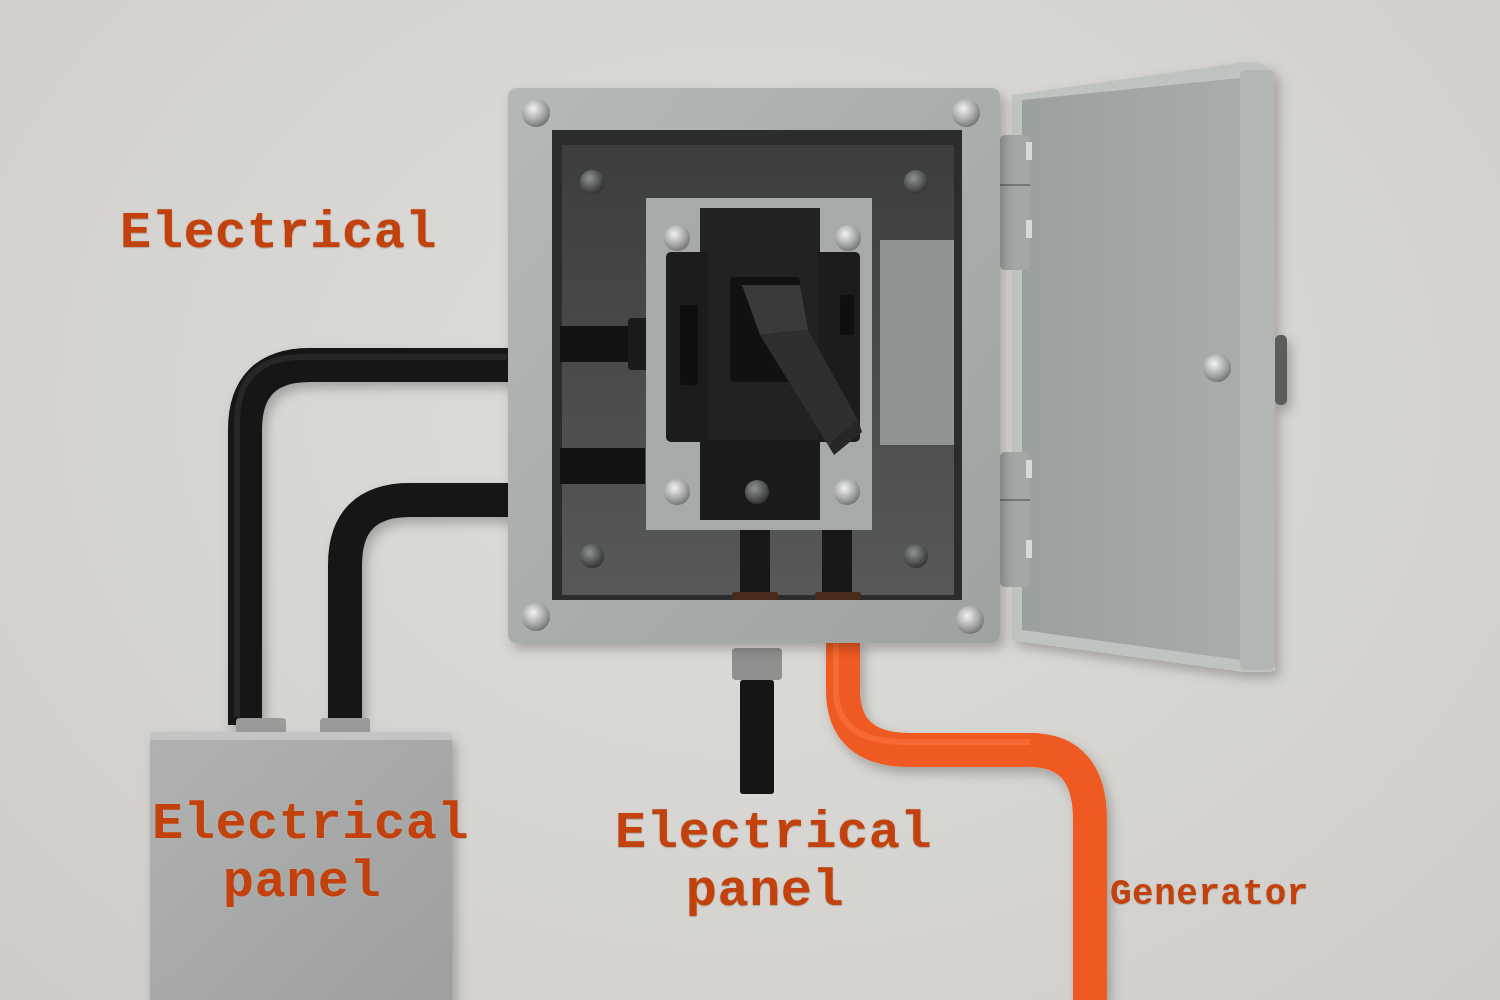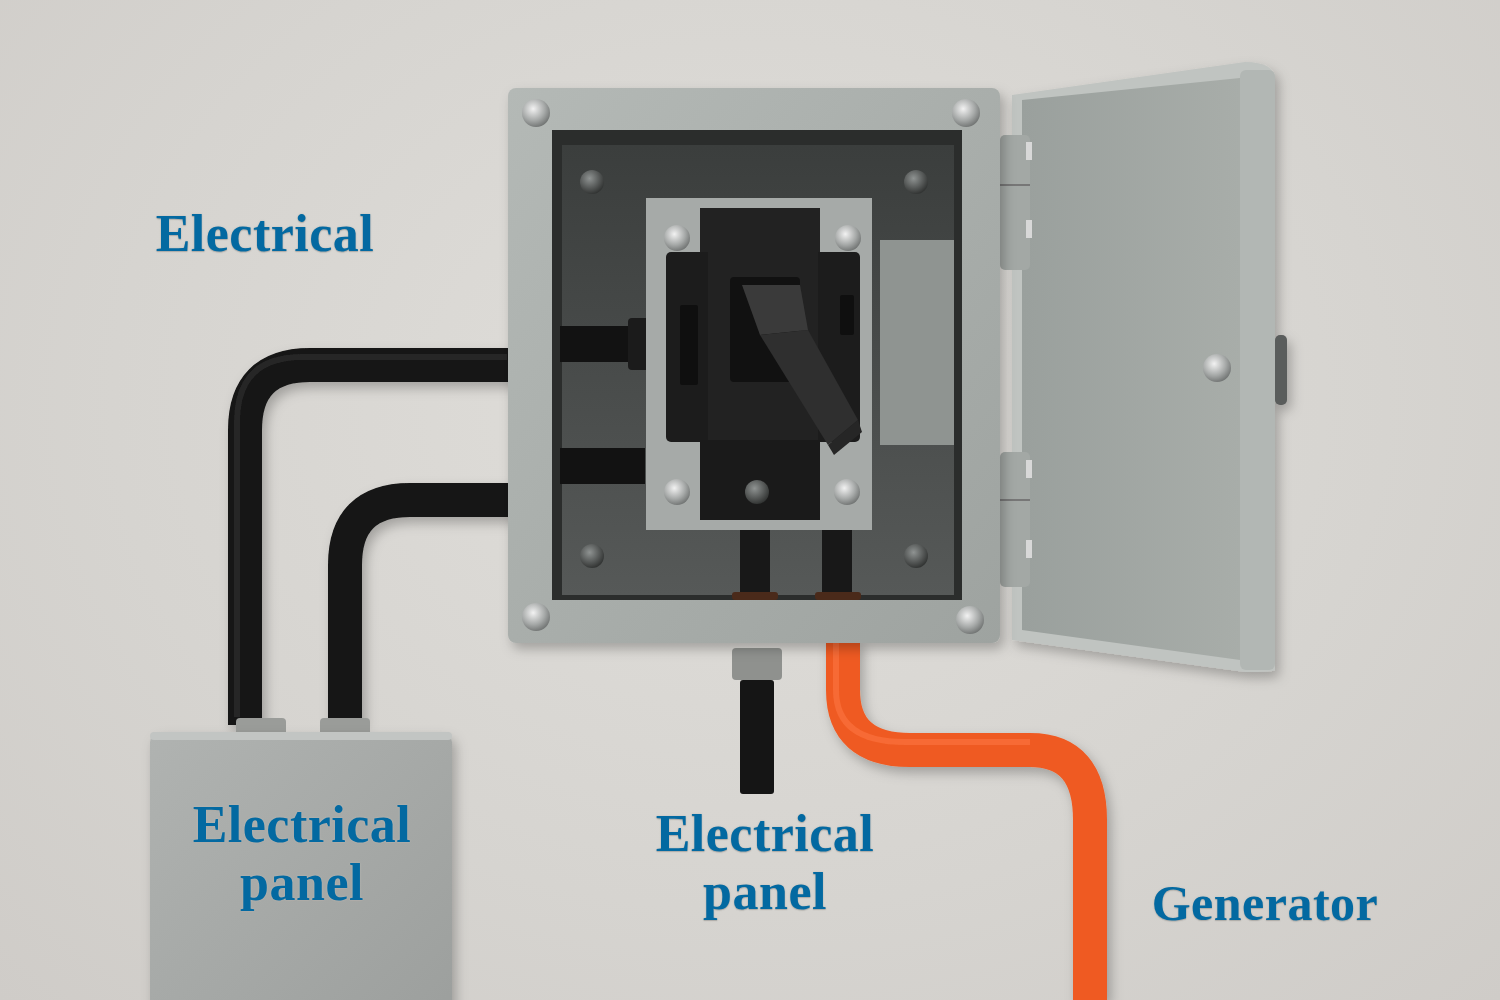--- a/index.html
+++ b/index.html
@@ -10,33 +10,33 @@
       position: relative;
     }
     .wall {
       position: absolute; inset: 0;
       background:
         radial-gradient(ellipse at 50% 40%, #e0deda 0%, #d6d4d0 60%, #cfccc8 100%);
     }
     svg.scene { position: absolute; left: 0; top: 0; }
     .label {
       position: absolute;
-      color: #0369a1;
+      color: #c2410c;
       font-weight: bold;
-      font-family: Liberation Serif, serif;
+      font-family: Liberation Mono, monospace;
       text-align: center;
       line-height: 1.12;
       text-shadow: 0 0 2px #bdbbb6, 0 1px 1px #a9a7a3;
       letter-spacing: 0.5px;
     }
     .label span { display: block; }
     #lbl-utility { left: 120px; top: 205px; width: 290px; font-size: 52px; }
     #lbl-panel-box { left: 152px; top: 796px; width: 300px; font-size: 52px; }
     #lbl-panel-mid { left: 615px; top: 805px; width: 300px; font-size: 52px; }
-    #lbl-generator { left: 1110px; top: 875px; width: 310px; font-size: 50px; text-align: center; }
+    #lbl-generator { left: 1110px; top: 875px; width: 310px; font-size: 36px; text-align: left; }
   </style>
 </head>
 <body>
 
 <div class="wall"></div>
 
 <svg class="scene" width="1500" height="1000" viewBox="0 0 1500 1000">
   <defs>
     <linearGradient id="encl" x1="0" y1="0" x2="1" y2="1">
       <stop offset="0" stop-color="#b4b9b6"></stop>

